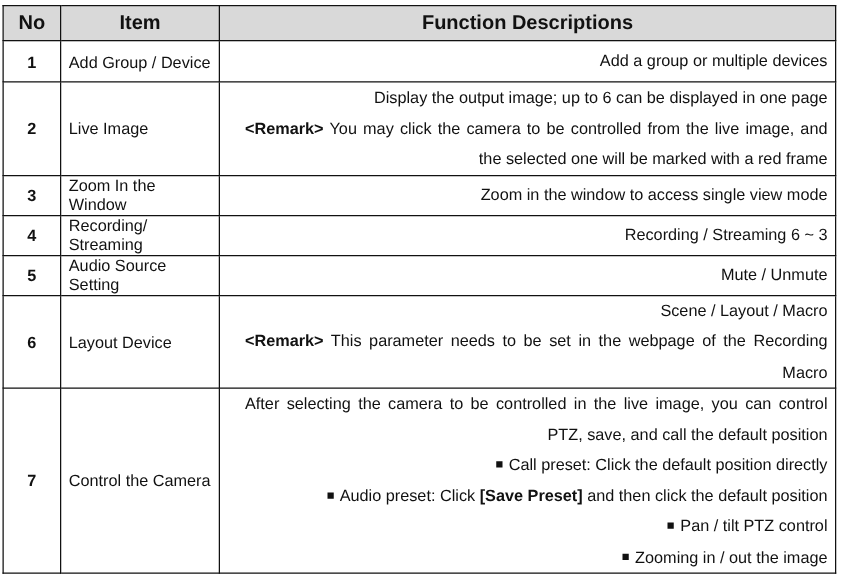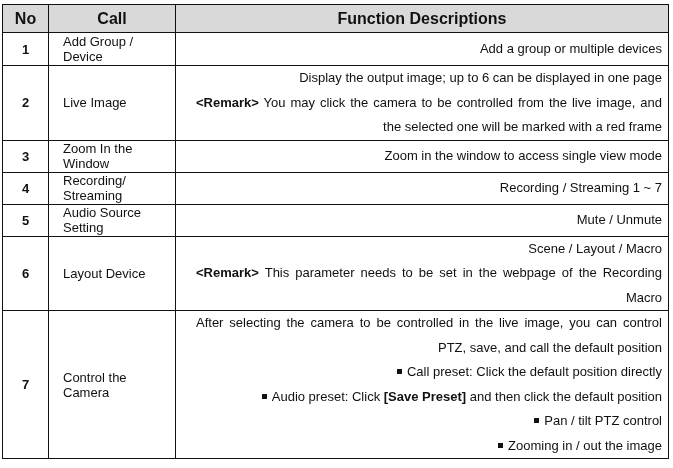--- a/index.html
+++ b/index.html
@@ -12,21 +12,21 @@
     .func-table td, .func-table th {
       border: 1.5px solid #111; padding: 0; vertical-align: middle;
     }
     .func-table th {
       background: #d9d9d9; font-weight: bold; font-size: 16px;
       height: 27px; text-align: center;
     }
     col.c-no { width: 46px; }
     col.c-item { width: 127px; }
     td.no { text-align: center; font-weight: bold; font-size: 13px; }
-    td.item { font-size: 13px; line-height: 15px; padding-left: 14px; padding-right: 4px; }
+    td.item { font-size: 13px; line-height: 15px; padding-left: 6px; padding-right: 4px; }
     td.desc { font-size: 13px; padding-left: 6px; padding-right: 6px; }
     .line { line-height: 24.5px; height: 24.5px; white-space: nowrap; text-align: right; }
     .line.justify { text-align: justify; text-align-last: justify; white-space: normal; height: 24.5px; overflow: hidden; margin-left: 14px; }
     b { font-weight: bold; }
     .bullet { display: inline-block; width: 5px; height: 5px; background: #111;
               margin-right: 5px; vertical-align: 2px; }
     tr.r1 td { height: 32px; }
     tr.r3 td, tr.r4 td, tr.r5 td { height: 31px; }
   </style>
 </head>
@@ -34,21 +34,21 @@
 
 <table class="func-table">
   <colgroup>
       <col class="c-no">
       <col class="c-item">
       <col class="c-desc">
     </colgroup>
   <thead>
     <tr>
       <th>No</th>
-      <th>Call</th>
+      <th>Item</th>
       <th>Function Descriptions</th>
     </tr>
   </thead>
   <tbody>
 
     <tr class="r1">
       <td class="no">1</td>
       <td class="item">Add Group / Device</td>
       <td class="desc">
         <div class="line">Add a group or multiple devices</div>
@@ -70,21 +70,21 @@
       <td class="item">Zoom In the Window</td>
       <td class="desc">
         <div class="line">Zoom in the window to access single view mode</div>
       </td>
     </tr>
 
     <tr class="r4">
       <td class="no">4</td>
       <td class="item">Recording/ Streaming</td>
       <td class="desc">
-        <div class="line">Recording / Streaming 1 ~ 7</div>
+        <div class="line">Recording / Streaming 6 ~ 3</div>
       </td>
     </tr>
 
     <tr class="r5">
       <td class="no">5</td>
       <td class="item">Audio Source Setting</td>
       <td class="desc">
         <div class="line">Mute / Unmute</div>
       </td>
     </tr>

